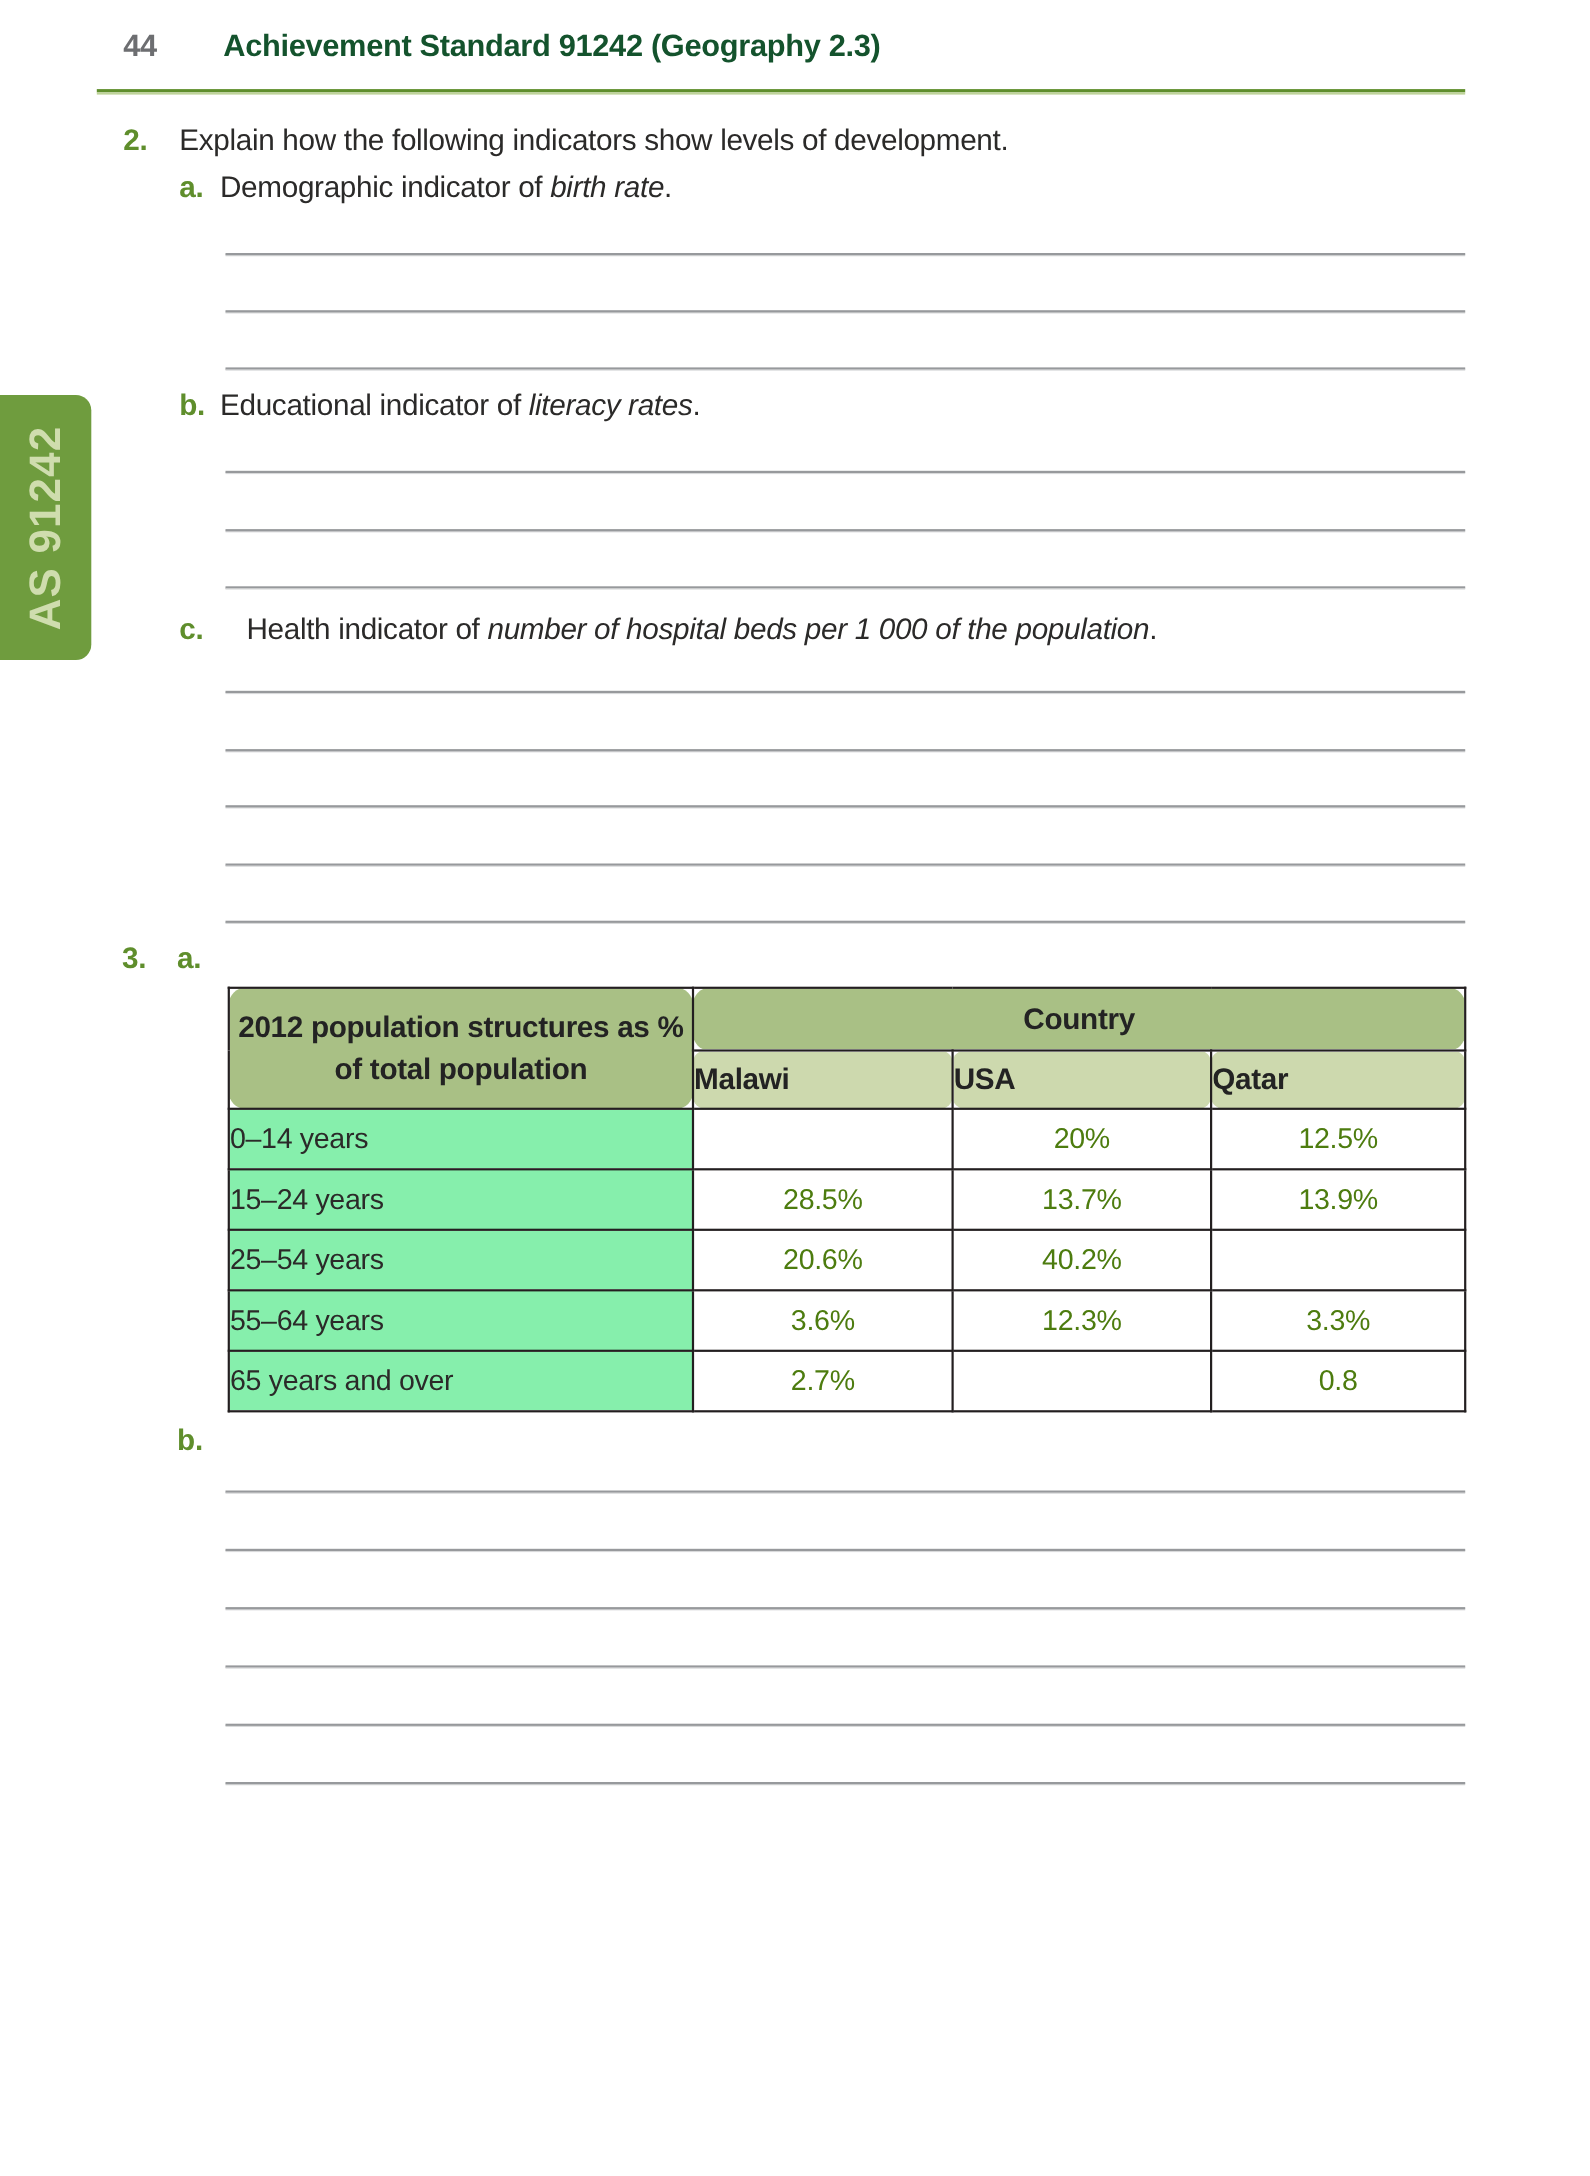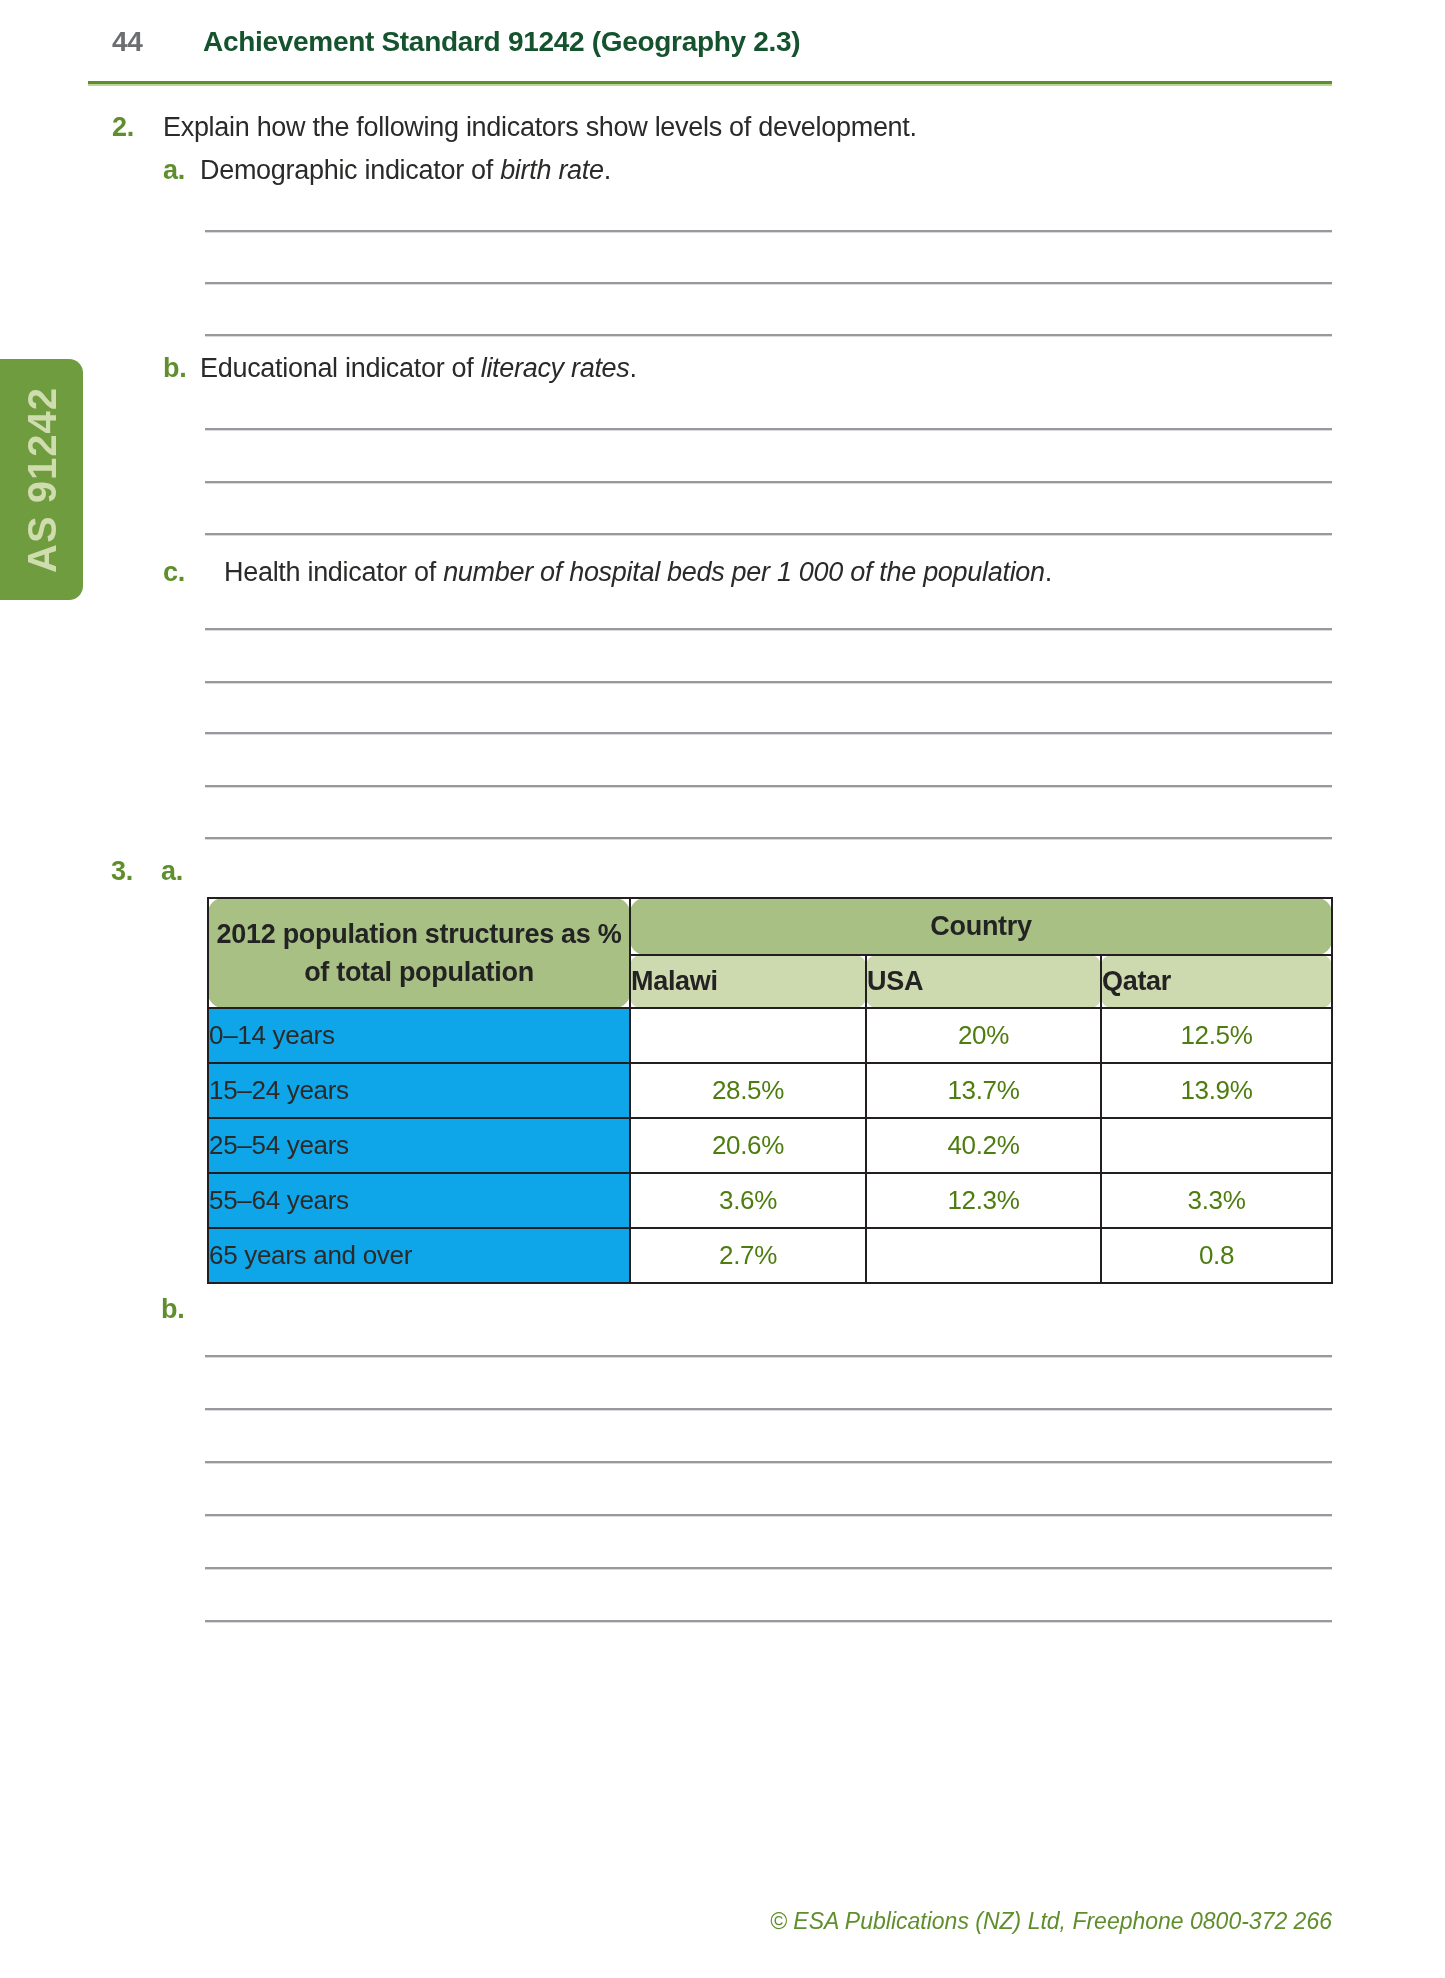--- a/index.html
+++ b/index.html
@@ -69,21 +69,21 @@
   .group-cell{
     text-align:center;vertical-align:middle;
     font-weight:bold;color:#232323;font-size:27px;height:55px;
   }
   .col-cell{
     vertical-align:middle;
     font-weight:bold;color:#232323;font-size:27px;height:51px;border-radius:11px;
   }
   .row-label{
     text-align:left;vertical-align:middle;
-    padding-left:16px;height:53px;background:#0ea5e9;color:#2b2a29;
+    padding-left:16px;height:53px;background:#86efac;color:#2b2a29;
   }
   .val-cell{
     text-align:center;vertical-align:middle;
     height:53px;background:#ffffff;color:#4d7c0f;
   }
 
   
   .footer-credit{
     right:113px;top:1908px;
     font-size:23px;font-style:italic;color:#5f8e2c;letter-spacing:0;
@@ -185,15 +185,14 @@
   </table>
 
   <div class="abs q-letter" style="left:161px;top:1294px;">b.</div>
   <div class="abs answer-line" style="top:1355px;"></div>
   <div class="abs answer-line" style="top:1408px;"></div>
   <div class="abs answer-line" style="top:1461px;"></div>
   <div class="abs answer-line" style="top:1514px;"></div>
   <div class="abs answer-line" style="top:1567px;"></div>
   <div class="abs answer-line" style="top:1620px;"></div>
 
-  <div class="abs footer-credit">© ESA Publications (NZ) Ltd, Freephone 0800-372 266</div>
 
 </div>
 
 </body></html>

